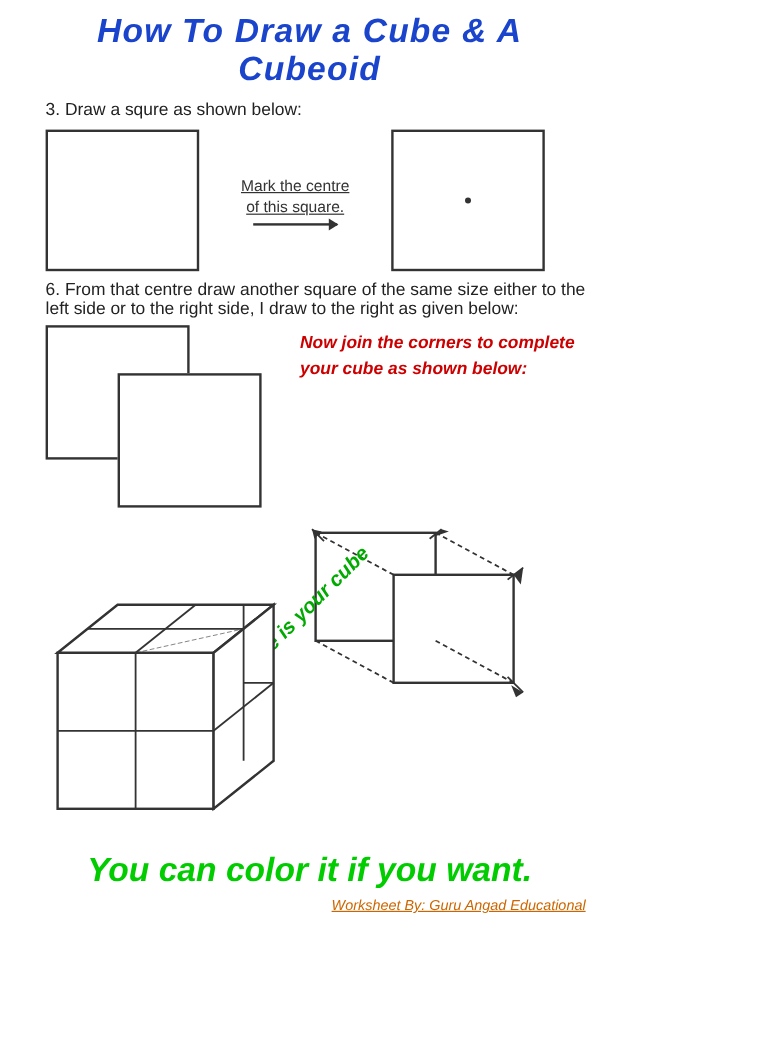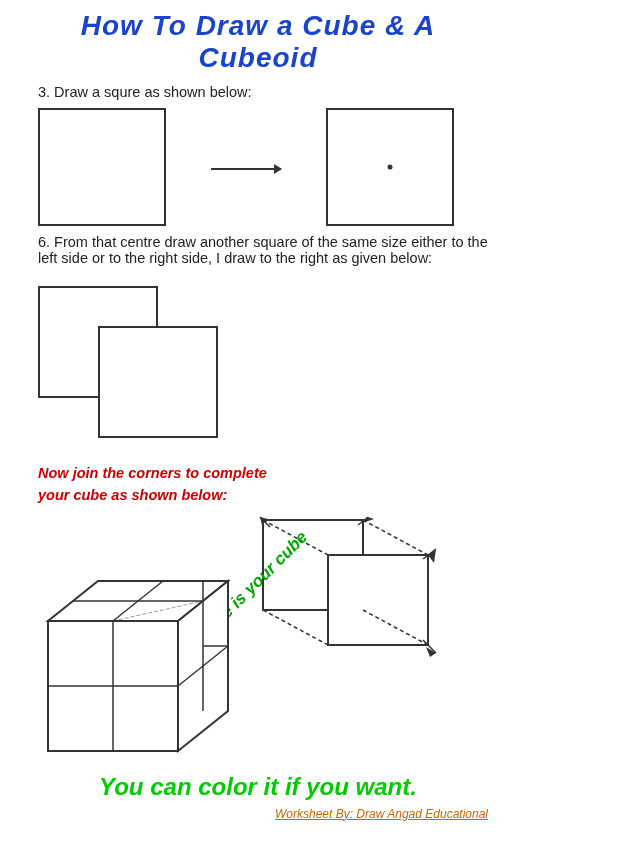--- a/index.html
+++ b/index.html
@@ -96,24 +96,24 @@
       position: absolute;
       right: -1px;
       top: -4px;
       border-left: 8px solid #333;
       border-top: 5px solid transparent;
       border-bottom: 5px solid transparent;
     }
     
     .step2-content {
       display: flex;
-      flex-direction: column;
+      flex-direction: row;
       align-items: flex-start;
-      gap: 12px;
-      margin: 20px 0 0 10px;
+      gap: 22px;
+      margin: 5px 0 0 10px;
     }
     .overlapping-squares {
       position: relative;
       width: 190px;
       height: 160px;
       flex-shrink: 0;
     }
     .sq-back {
       position: absolute;
       top: 0;
@@ -171,26 +171,26 @@
       top: 60px;
       color: #00aa00;
       font-size: 17px;
       font-weight: bold;
       font-style: italic;
       transform: rotate(-45deg);
       white-space: nowrap;
       transform-origin: center center;
     }
     .color-note {
-      font-size: 24px;
+      font-size: 28px;
       color: #00cc00;
       font-weight: bold;
       font-style: italic;
       text-align: center;
-      margin-top: 8px;
+      margin-top: 20px;
     }
     .footer {
       text-align: right;
       font-size: 12px;
       color: #cc6600;
       font-style: italic;
       margin-top: 6px;
     }
     .footer .underline-foot {
       text-decoration: underline;
@@ -204,20 +204,21 @@
   <div class="main-title">How To Draw a Cube &amp; A Cubeoid</div>
 
 
   <div class="step-section">
     <div class="step-heading">3. Draw a squre as shown below:</div>
     <div class="step1-row">
 
       <div class="square-box sq1"></div>
 
       <div class="arrow-label-area">
+        <div style="font-size:13px; text-decoration:underline; text-align:center; line-height:1.4;">Mark the centre<br>of this square.</div>
         <div class="arrow-line">
           <div class="arrow-horiz"></div>
         </div>
       </div>
 
       <div class="square-box sq2">
         <div class="centre-dot"></div>
       </div>
     </div>
   </div>
@@ -298,16 +299,16 @@
 
         <line x1="165" y1="105" x2="190" y2="105" stroke="#333" stroke-width="1.5"></line>
       </svg>
     </div>
 
   </div>
 
   <div class="color-note">You can color it if you want.</div>
 
   <div class="footer">
-    <span class="underline-foot">Worksheet By: Draw Angad Educational</span>
+    <span class="underline-foot">Worksheet By: Guru Angad Educational</span>
   </div>
 
 </div>
 
 </body></html>

